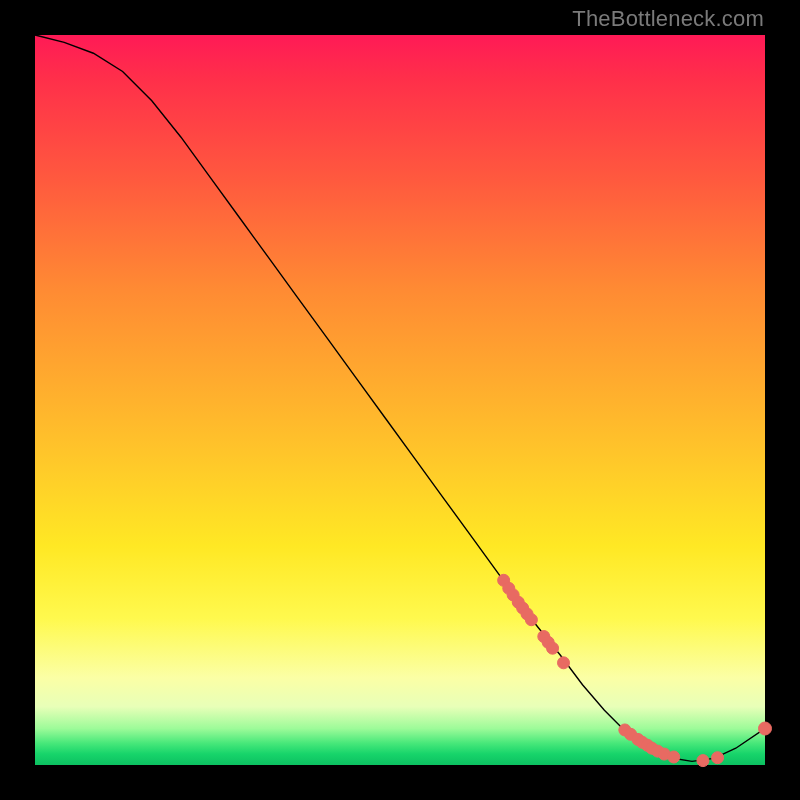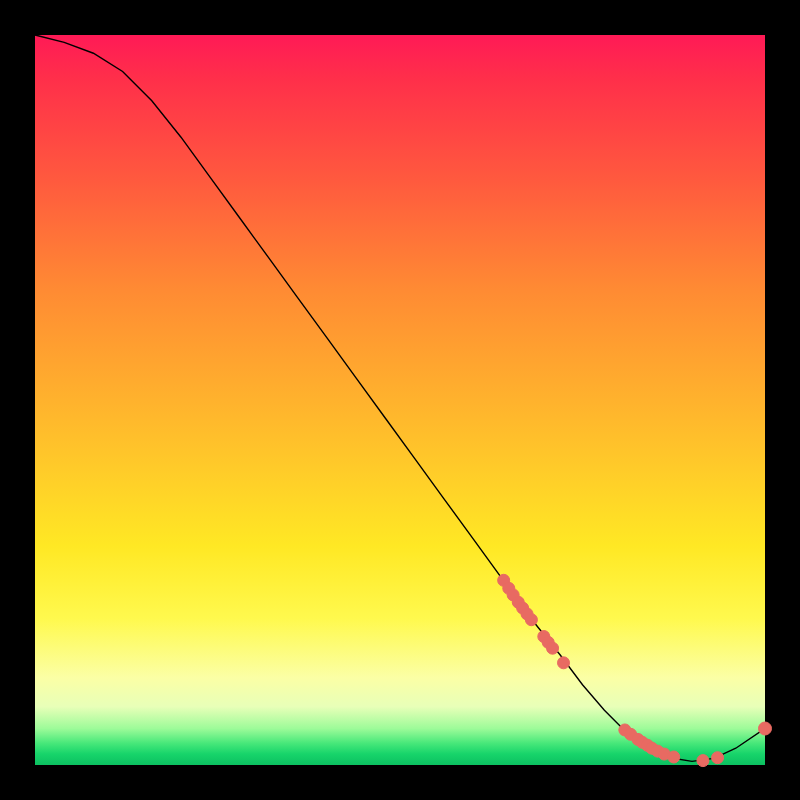--- a/index.html
+++ b/index.html
@@ -67,20 +67,21 @@
   .dot {
     fill: #e86a62;
     stroke: #e86a62;
   }
 </style>
 </head>
 <body>
 
 <div class="stage">
 
+  <div class="watermark">TheBottleneck.com</div>
 
   <div class="plot">
     <svg class="curve" viewBox="0 0 730 730" preserveAspectRatio="none">
       <path id="curve-path" class="line" d="M0.00 0.00 L29.20 7.30 L58.40 18.25 L87.60 36.50 L116.80 65.70 L146.00 102.20 L175.20 142.35 L204.40 182.50 L233.60 222.65 L262.80 262.80 L292.00 302.95 L321.20 343.10 L350.40 383.25 L379.60 423.40 L408.80 463.55 L438.00 503.70 L467.20 543.85 L496.40 584.00 L525.60 620.50 L547.50 649.70 L569.40 675.25 L591.30 697.15 L613.20 713.21 L635.10 722.70 L657.00 726.35 L678.90 723.43 L700.80 713.21 L730.00 693.50"></path>
       <g id="dots-group">
           <circle cx="468.66" cy="545.31" r="6" class="dot"></circle>
           <circle cx="473.77" cy="553.34" r="6" class="dot"></circle>
           <circle cx="478.15" cy="559.91" r="6" class="dot"></circle>
           <circle cx="483.26" cy="567.21" r="6" class="dot"></circle>
           <circle cx="487.64" cy="573.05" r="6" class="dot"></circle>

